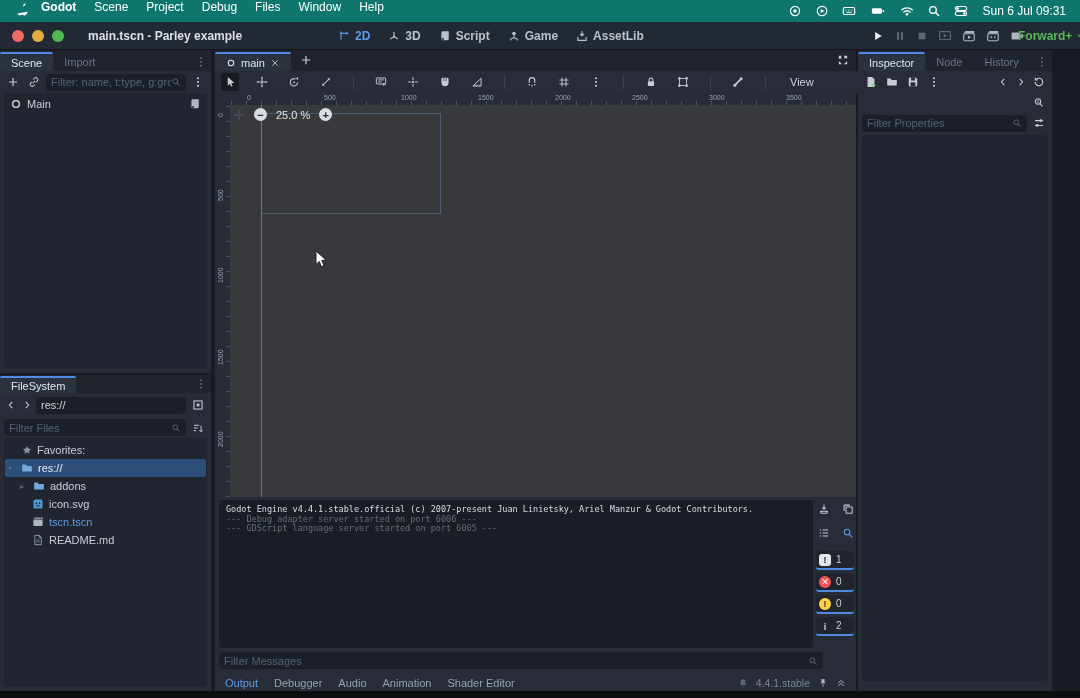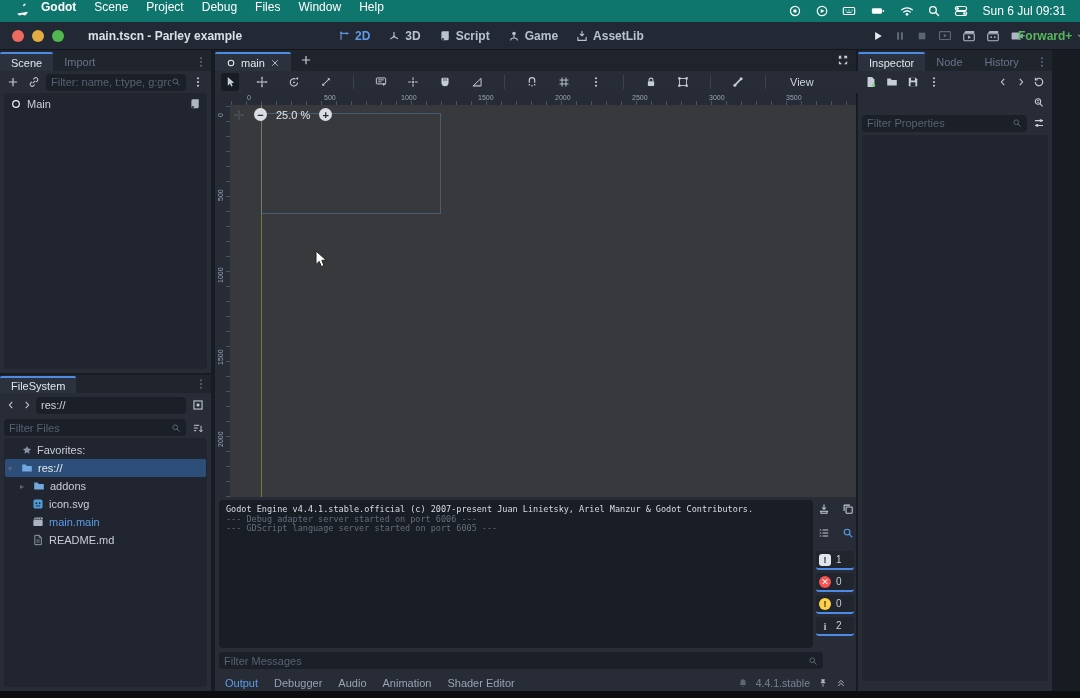--- a/index.html
+++ b/index.html
@@ -613,21 +613,21 @@
       <div class="trow" style="padding-left:28px">
         <svg class="ic12" style="color:#4f9ddc">
             <use href="#i-image"></use>
           </svg>
         <span>icon.svg</span>
       </div>
       <div class="trow" style="padding-left:28px">
         <svg class="ic12" style="color:#aab4c2">
             <use href="#i-scene"></use>
           </svg>
-        <span style="color:#5d9be8">main.main</span>
+        <span style="color:#5d9be8">tscn.tscn</span>
       </div>
       <div class="trow" style="padding-left:28px">
         <svg class="ic12" style="color:#8f99a8">
             <use href="#i-doc"></use>
           </svg>
         <span>README.md</span>
       </div>
     </div>
   </div>
 

